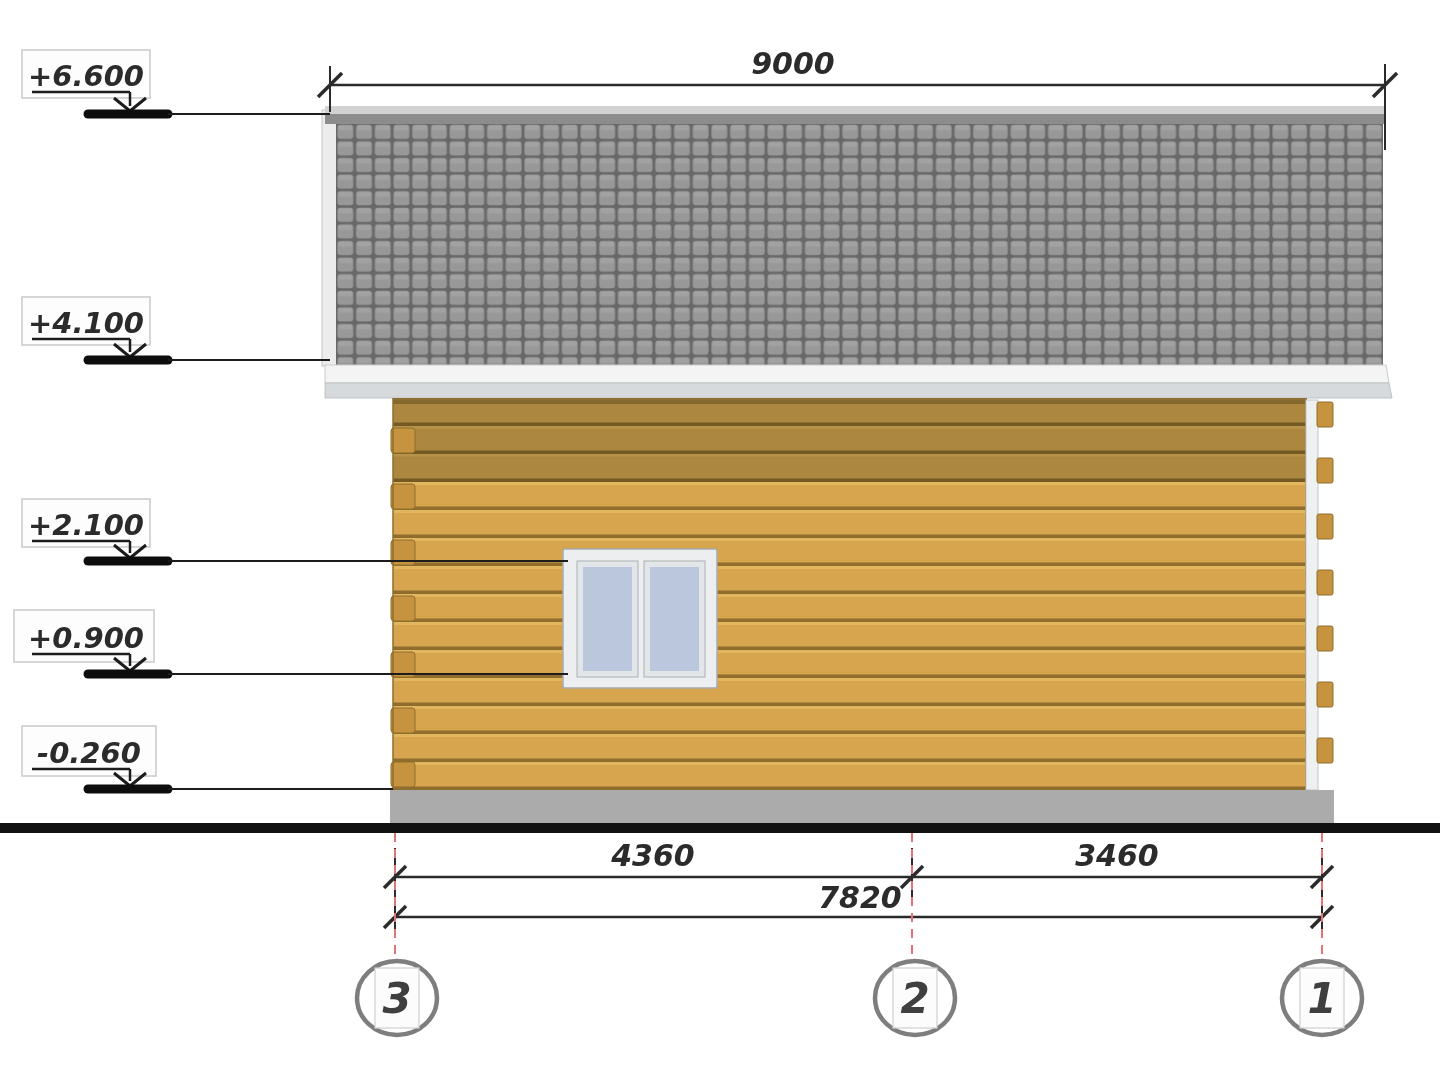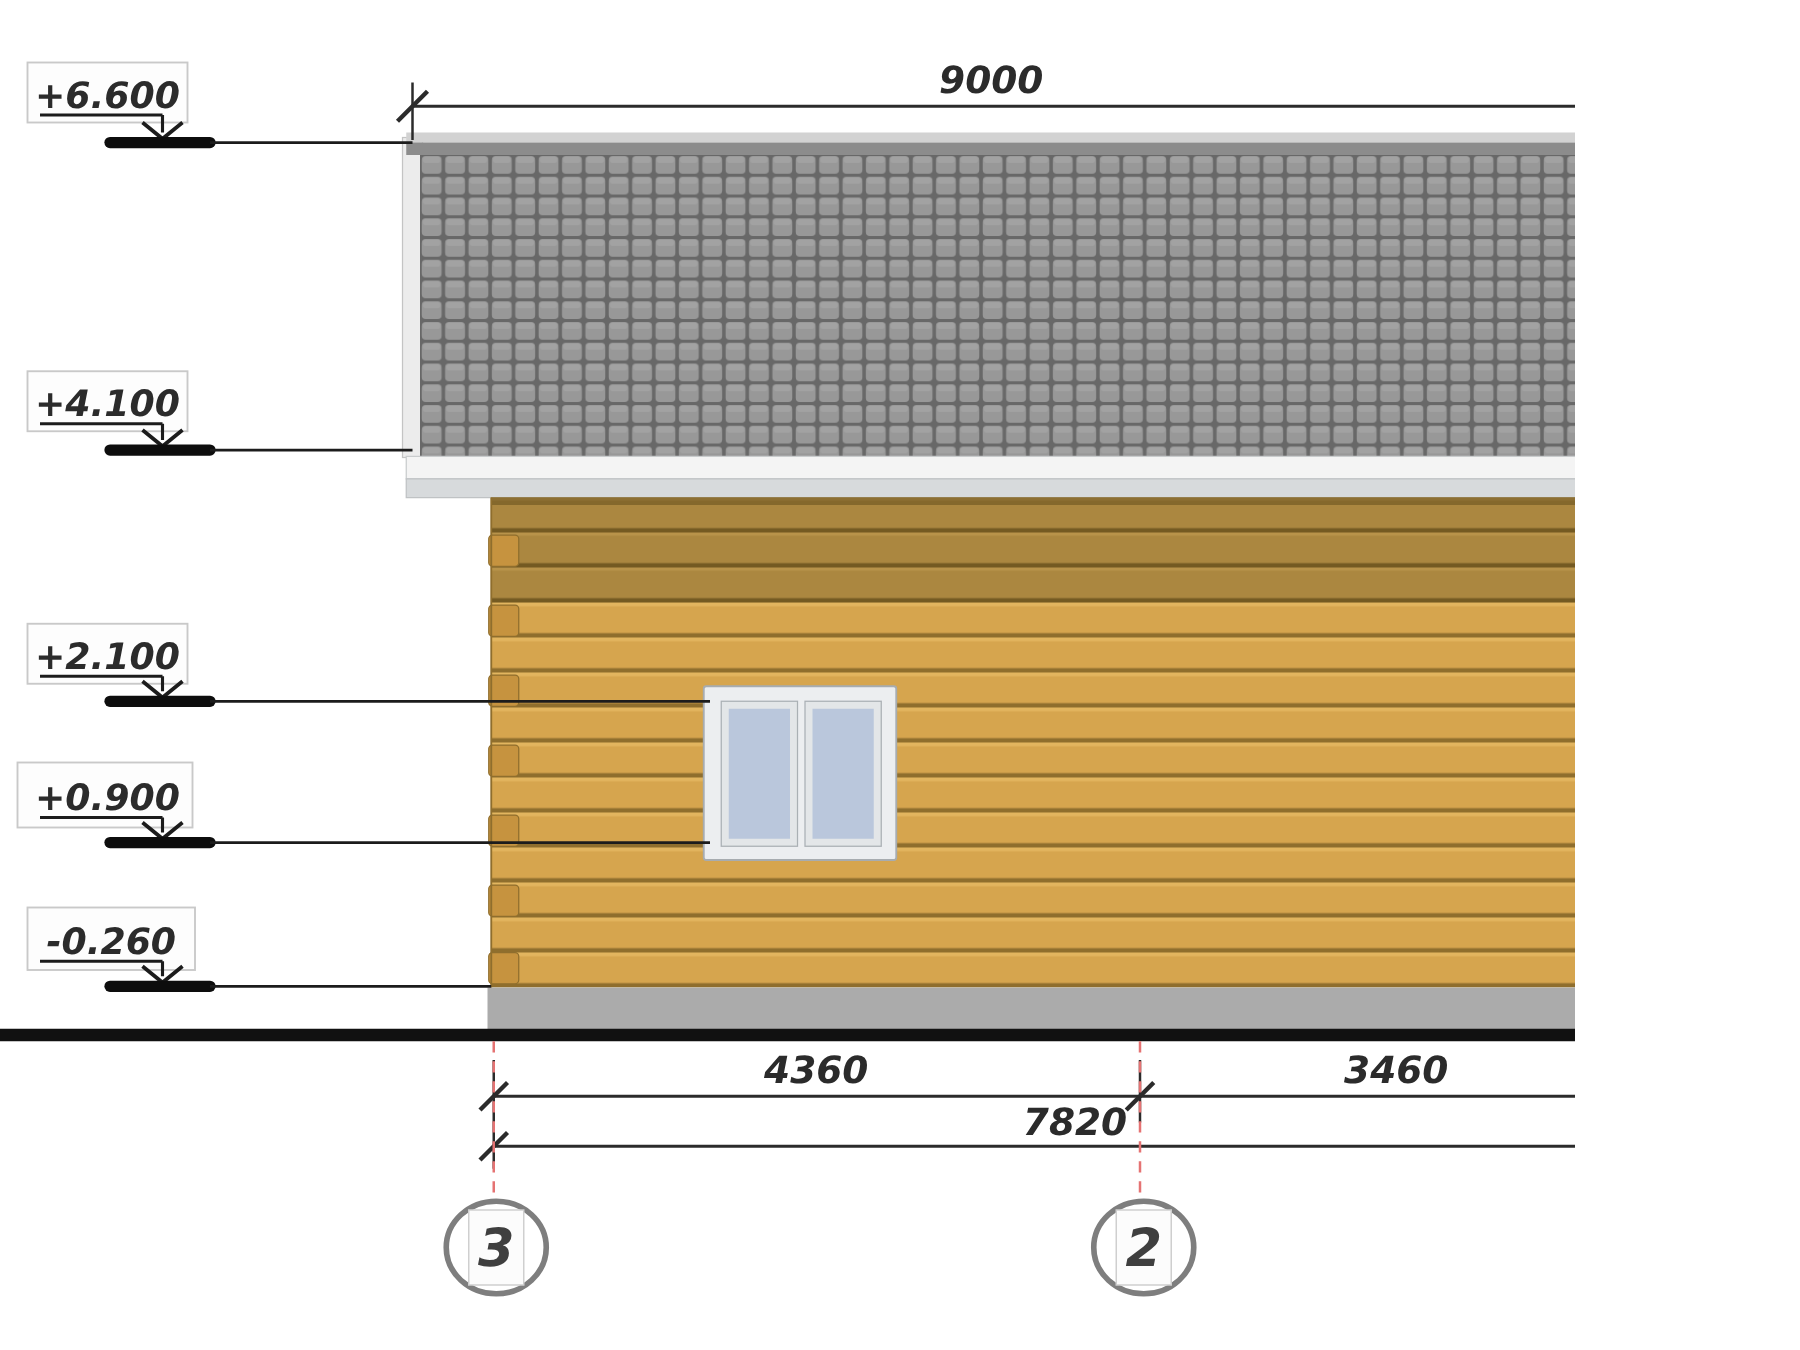--- a/index.html
+++ b/index.html
@@ -1,18 +1,18 @@
 <!DOCTYPE html>
 <html><head>
 <meta charset="utf-8">
 <style>
   html, body { margin: 0; padding: 0; background: #ffffff; }
   .canvas {
     position: relative;
-    width: 1260px; height: 1080px;
+    width: 1440px; height: 1080px;
     background: #ffffff;
     font-family: "DejaVu Sans", sans-serif;
     overflow: hidden;
   }
   svg text {
     font-family: "DejaVu Sans", sans-serif;
     font-style: italic;
     font-weight: bold;
     fill: #2b2b2b;
   }

